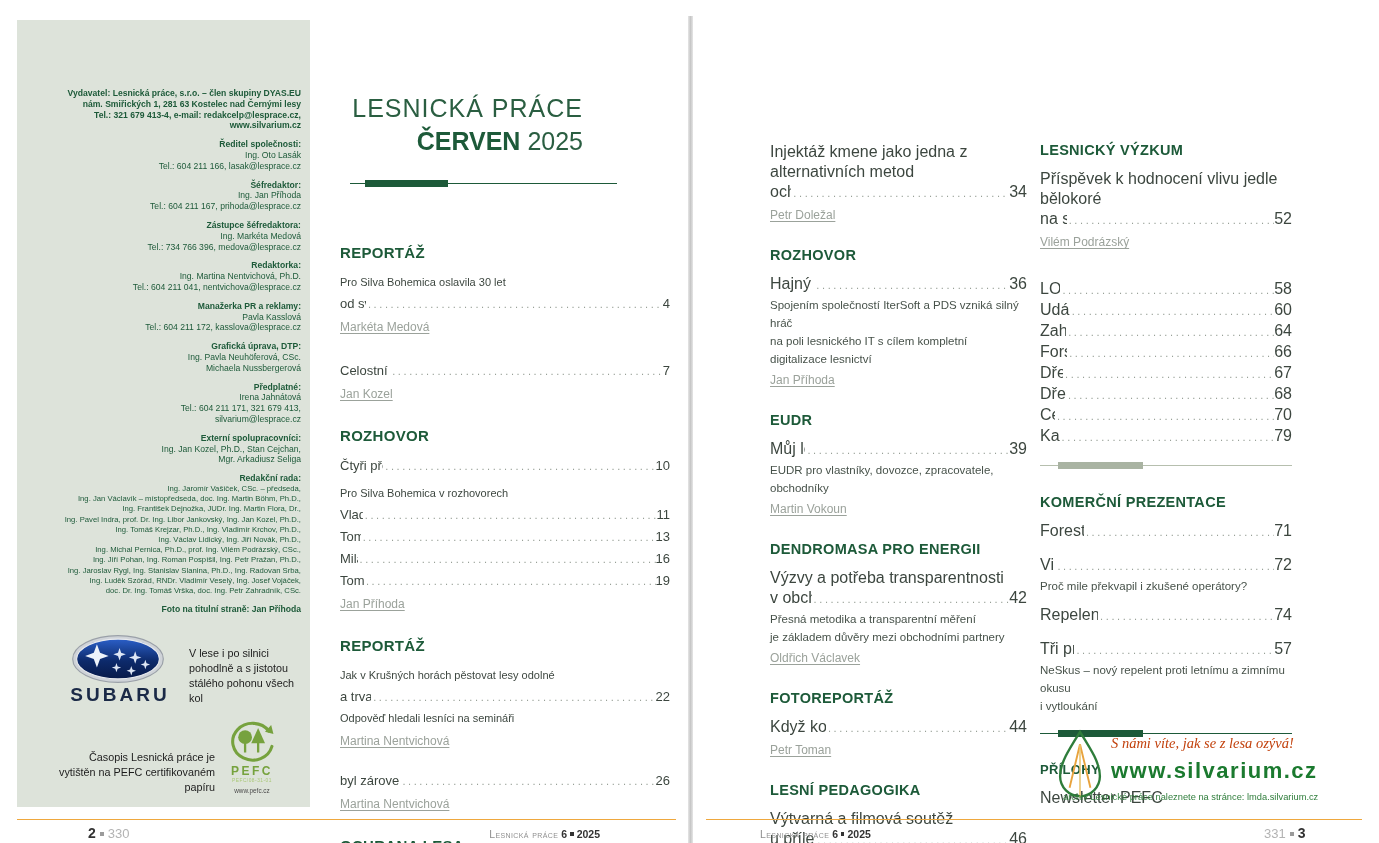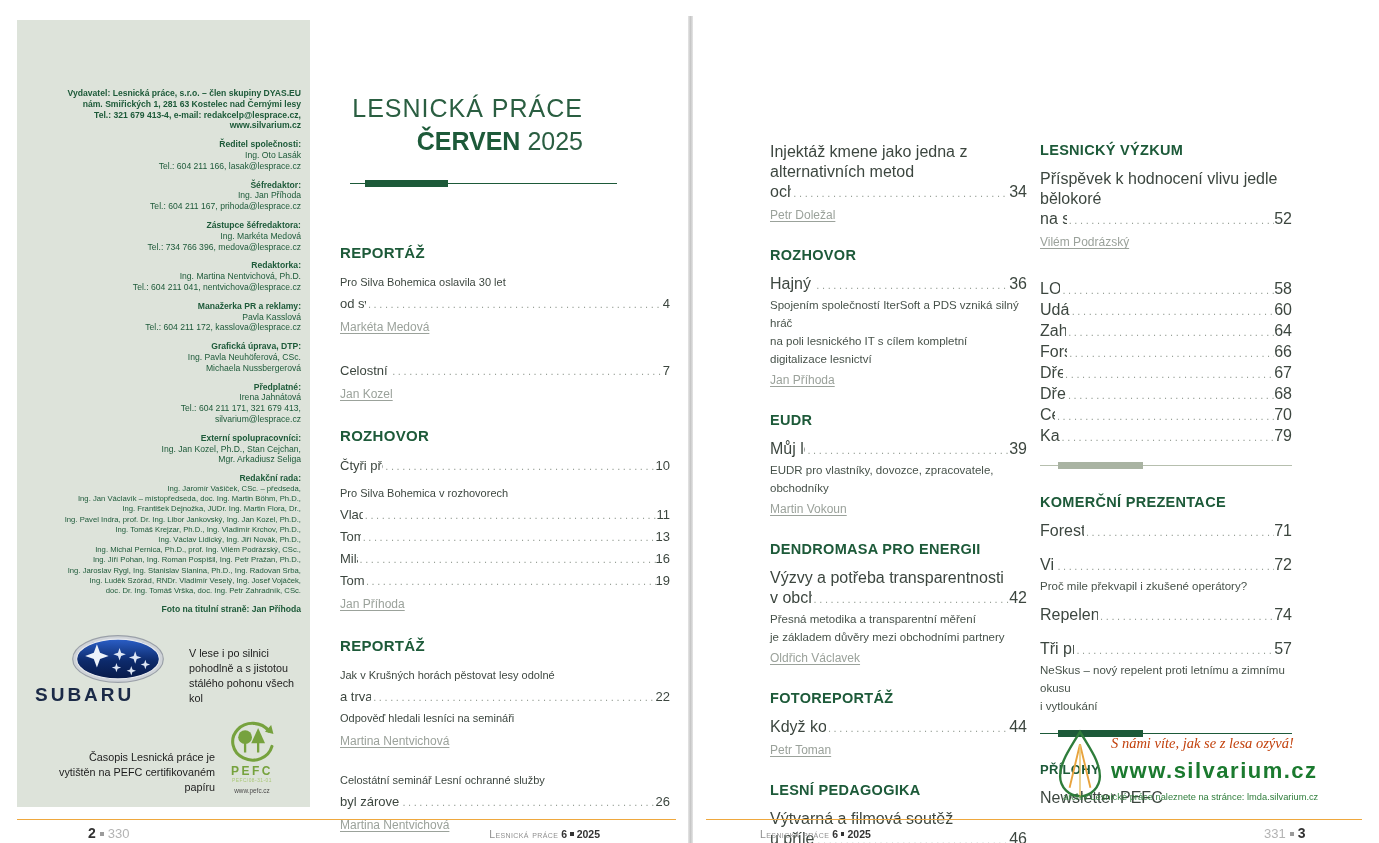--- a/index.html
+++ b/index.html
@@ -14,21 +14,21 @@
   .sidebar{position:absolute;left:17px;top:4px;width:293px;height:787px;background:#dde3da;}
   .sidebar-text{position:absolute;top:68px;left:14px;right:9px;text-align:right;
     color:#1d5a39;font-size:8.6px;line-height:10.8px;}
   .sb-block{margin-bottom:8px;}
   .sb-bold{font-weight:700;}
   .sb-small{font-size:7.7px;line-height:10.2px;}
 
   
   .subaru{position:absolute;left:0;top:606px;width:293px;height:95px;}
   .subaru svg{position:absolute;left:54px;top:8px;}
-  .subaru-word{position:absolute;left:18px;top:58px;width:170px;text-align:left;
+  .subaru-word{position:absolute;left:18px;top:58px;width:170px;text-align:center;
     font-weight:700;font-size:19px;letter-spacing:3px;color:#1b2a47;}
   .subaru-tagline{position:absolute;left:172px;top:20px;width:120px;
     font-size:10.8px;line-height:15px;color:#1c1c1c;}
 
   
   .pefc-text{position:absolute;left:12px;top:730px;width:186px;text-align:right;
     font-size:10.8px;line-height:15px;color:#1c1c1c;}
   .pefc-logo{position:absolute;left:203px;top:700px;width:64px;text-align:center;}
   .pefc-logo .pefc-word{font-weight:700;font-size:12px;letter-spacing:2.5px;color:#76a23e;margin-top:-2px;}
   .pefc-logo .pefc-code{font-size:4.8px;color:#aac878;letter-spacing:.5px;}
@@ -301,21 +301,20 @@
           <div class="entry-line">
             <span class="t">a trvale produkující?</span>
             <span class="dots"></span>
             <span class="pg">22</span>
           </div>
         </div>
         <div class="plain">Odpověď hledali lesníci na semináři</div>
         <div class="author-wrap"><span class="author">Martina Nentvichová</span></div>
         <div class="gap" style="height: 16px;"></div>
         <div class="entry">
-          <div class="entry-pre">Celostátní seminář Lesní ochranné služby</div>
           <div class="entry-line">
             <span class="t">byl zároveň připomenutím 30 let její činnosti</span>
             <span class="dots"></span>
             <span class="pg">26</span>
           </div>
         </div>
         <div class="author-wrap"><span class="author">Martina Nentvichová</span></div>
         <div class="sec-heading">OCHRANA LESA</div>
       </div>
 

